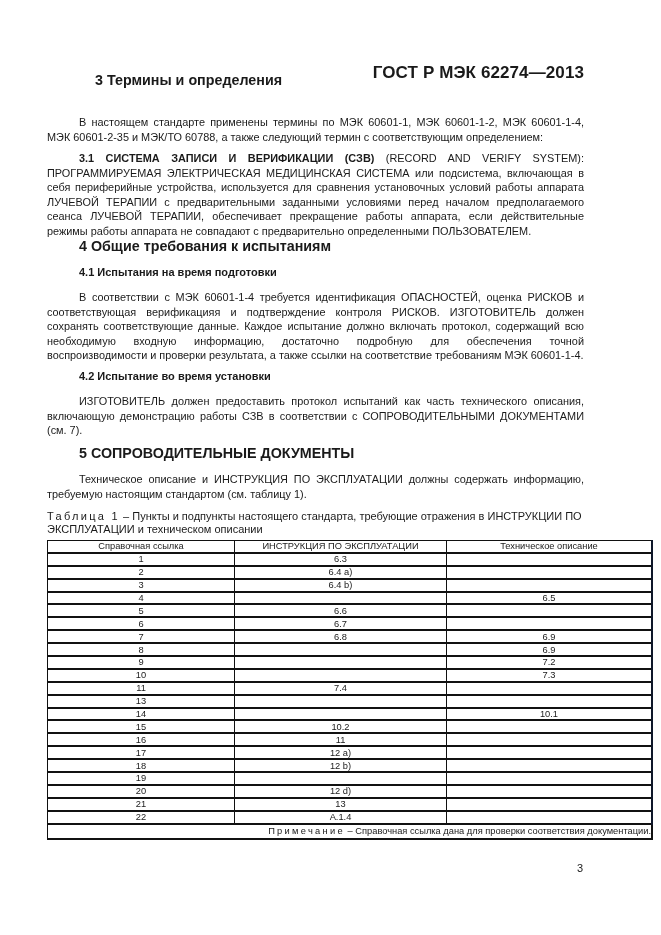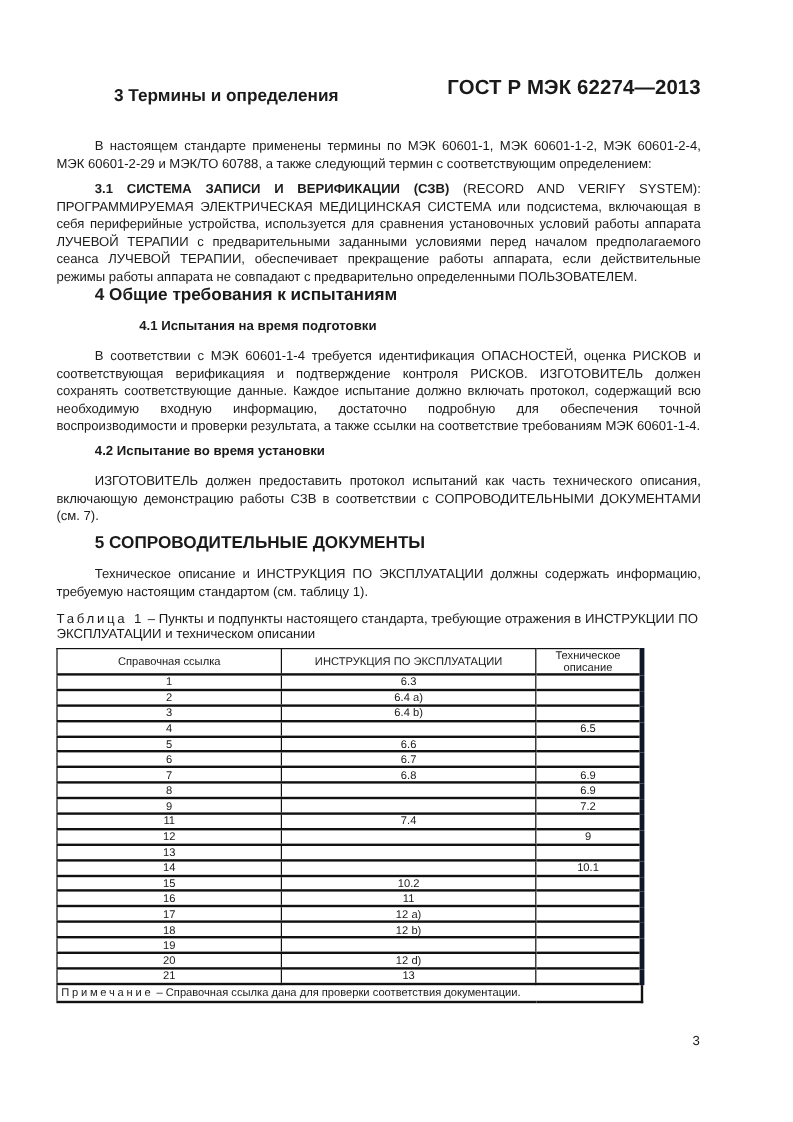--- a/index.html
+++ b/index.html
@@ -23,49 +23,49 @@
       font-size: 10.9px; line-height: 14.6px; text-align: justify;
       text-indent: 32px;
     }
     .para b { font-weight: bold; }
     .caption {
       position: absolute; left: 47px; width: 537px; top: 510px;
       font-size: 11px; line-height: 13.2px;
     }
     .spaced { letter-spacing: 2.3px; }
     table.t1 {
-      position: absolute; left: 47px; top: 540px; width: 490px;
+      position: absolute; left: 47px; top: 540px; width: 606px;
       border-collapse: collapse; font-size: 9.3px; table-layout: fixed;
     }
     table.t1 td {
       border: 1px solid #111; padding: 0; height: 10.9px; line-height: 10px;
       text-align: center; vertical-align: middle;
     }
     table.t1 tr.row td { border-top: 2px solid #111; }
     table.t1 td.c1 { width: 186px; }
     table.t1 td.c2 { width: 211px; text-align: center; }
-    table.t1 td.c3 { border-right: 4px solid #0f172a; }
+    table.t1 td.c3 { border-right: 2px solid #0f172a; }
     table.t1 td.note {
-      text-align: left; padding-left: 3px; border-top: 2px solid #111;
+      text-align: right; padding-left: 3px; border-top: 2px solid #111;
       border-bottom: 2px solid #111; border-right: 2px solid #111; height: 13px;
     }
     .page-num { position: absolute; left: 577px; top: 862px; font-size: 11px; }
   </style>
 </head>
 <body>
 
 <div class="page">
   <div class="doc-code">ГОСТ Р МЭК 62274—2013</div>
 
   <div class="h1" style="top:72px;margin-left:16px;">3 Термины и определения</div>
-  <div class="para" style="top:115px;">В настоящем стандарте применены термины по МЭК 60601-1, МЭК 60601-1-2, МЭК 60601-2-4, МЭК 60601-2-29 и МЭК/ТО 60788, а также следующий термин с соответствующим определением:</div>
+  <div class="para" style="top:115px;">В настоящем стандарте применены термины по МЭК 60601-1, МЭК 60601-1-2, МЭК 60601-1-4, МЭК 60601-2-35 и МЭК/ТО 60788, а также следующий термин с соответствующим определением:</div>
   <div class="para" style="top:151px;"><b>3.1 СИСТЕМА ЗАПИСИ И ВЕРИФИКАЦИИ (СЗВ)</b><span> (RECORD AND VERIFY SYSTEM): ПРОГРАММИРУЕМАЯ ЭЛЕКТРИЧЕСКАЯ МЕДИЦИНСКАЯ СИСТЕМА или подсистема, включающая в себя периферийные устройства, используется для сравнения установочных условий работы аппарата ЛУЧЕВОЙ ТЕРАПИИ с предварительными заданными условиями перед началом предполагаемого сеанса ЛУЧЕВОЙ ТЕРАПИИ, обеспечивает прекращение работы аппарата, если действительные режимы работы аппарата не совпадают с предварительно определенными ПОЛЬЗОВАТЕЛЕМ.</span></div>
 
   <div class="h1" style="top:238px;">4 Общие требования к испытаниям</div>
-  <div class="h2" style="top:266px;margin-left:37px;">4.1 Испытания на время подготовки</div>
+  <div class="h2" style="top:266px;">4.1 Испытания на время подготовки</div>
   <div class="para" style="top:290px;">В соответствии с МЭК 60601-1-4 требуется идентификация ОПАСНОСТЕЙ, оценка РИСКОВ и соответствующая верификацияя и подтверждение контроля РИСКОВ. ИЗГОТОВИТЕЛЬ должен сохранять соответствующие данные. Каждое испытание должно включать протокол, содержащий всю необходимую входную информацию, достаточно подробную для обеспечения точной воспроизводимости и проверки результата, а также ссылки на соответствие требованиям МЭК 60601-1-4.</div>
   <div class="h2" style="top:370px;">4.2 Испытание во время установки</div>
   <div class="para" style="top:394px;">ИЗГОТОВИТЕЛЬ должен предоставить протокол испытаний как часть технического описания, включающую демонстрацию работы СЗВ в соответствии с СОПРОВОДИТЕЛЬНЫМИ ДОКУМЕНТАМИ (см. 7).</div>
 
   <div class="h1" style="top:445px;">5 СОПРОВОДИТЕЛЬНЫЕ ДОКУМЕНТЫ</div>
   <div class="para" style="top:472px;">Техническое описание и ИНСТРУКЦИЯ ПО ЭКСПЛУАТАЦИИ должны содержать информацию, требуемую настоящим стандартом (см. таблицу 1).</div>
 
   <div class="caption"><span class="spaced">Таблица 1</span><span> – Пункты и подпункты настоящего стандарта, требующие отражения в ИНСТРУКЦИИ ПО ЭКСПЛУАТАЦИИ и техническом описании</span></div>
 
   <table class="t1">
@@ -114,28 +114,28 @@
           <td class="c1">8</td>
           <td class="c2"></td>
           <td class="c3">6.9</td>
         </tr>
         <tr class="row">
           <td class="c1">9</td>
           <td class="c2"></td>
           <td class="c3">7.2</td>
         </tr>
         <tr class="row">
+          <td class="c1">10</td>
+          <td class="c2"></td>
+          <td class="c3">7.3</td>
+        </tr>
+        <tr class="row">
           <td class="c1">11</td>
           <td class="c2">7.4</td>
           <td class="c3"></td>
-        </tr>
-        <tr class="row">
-          <td class="c1">12</td>
-          <td class="c2"></td>
-          <td class="c3">9</td>
         </tr>
         <tr class="row">
           <td class="c1">13</td>
           <td class="c2"></td>
           <td class="c3"></td>
         </tr>
         <tr class="row">
           <td class="c1">14</td>
           <td class="c2"></td>
           <td class="c3">10.1</td>
@@ -168,20 +168,25 @@
         <tr class="row">
           <td class="c1">20</td>
           <td class="c2">12 d)</td>
           <td class="c3"></td>
         </tr>
         <tr class="row">
           <td class="c1">21</td>
           <td class="c2">13</td>
           <td class="c3"></td>
         </tr>
+        <tr class="row">
+          <td class="c1">22</td>
+          <td class="c2">A.1.4</td>
+          <td class="c3"></td>
+        </tr>
         <tr>
           <td colspan="3" class="note"><span class="spaced">Примечание</span><span> – Справочная ссылка дана для проверки соответствия документации.</span></td>
         </tr>
       </tbody>
   </table>
 
   <div class="page-num">3</div>
 </div>
 
 </body></html>

